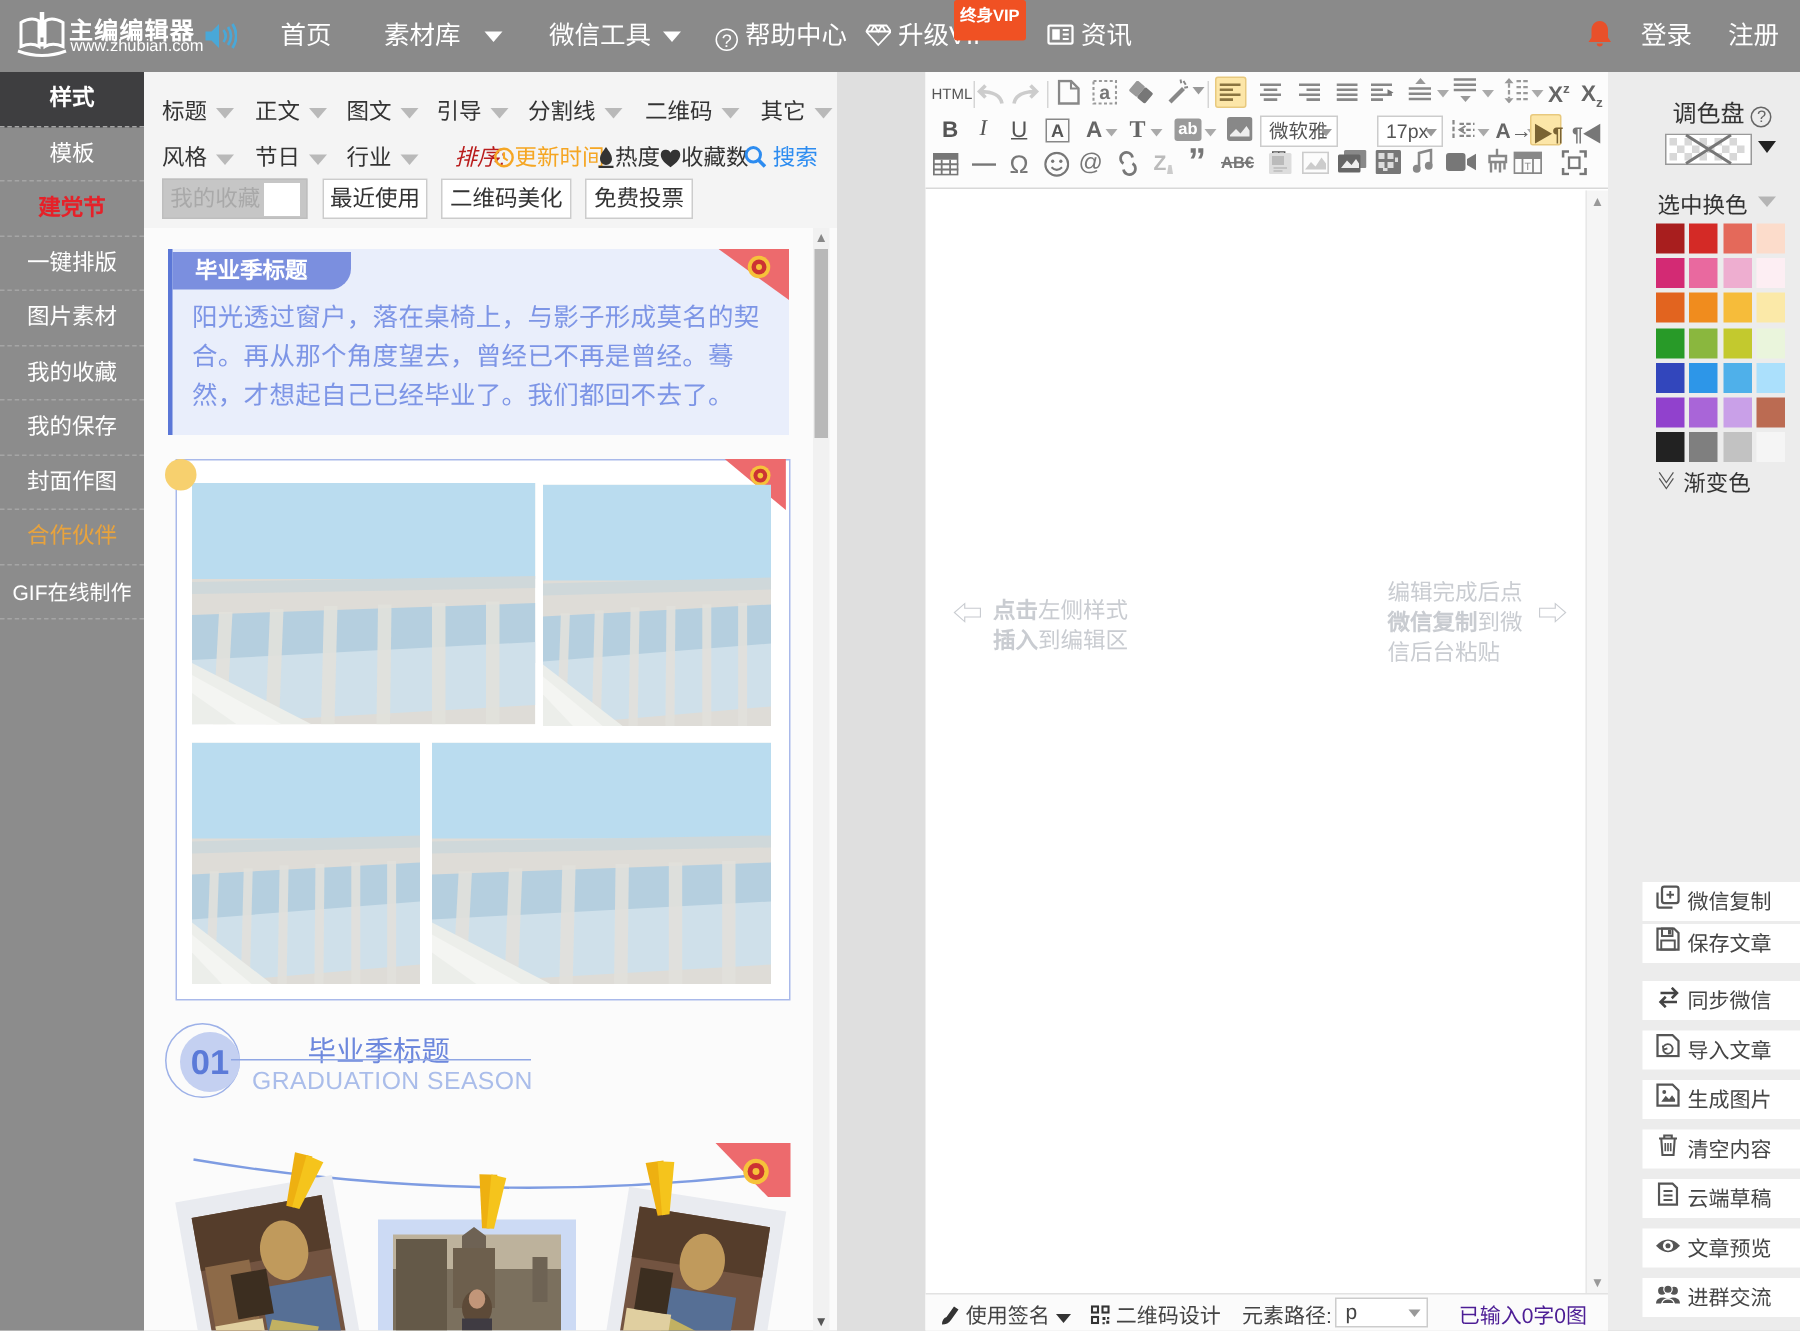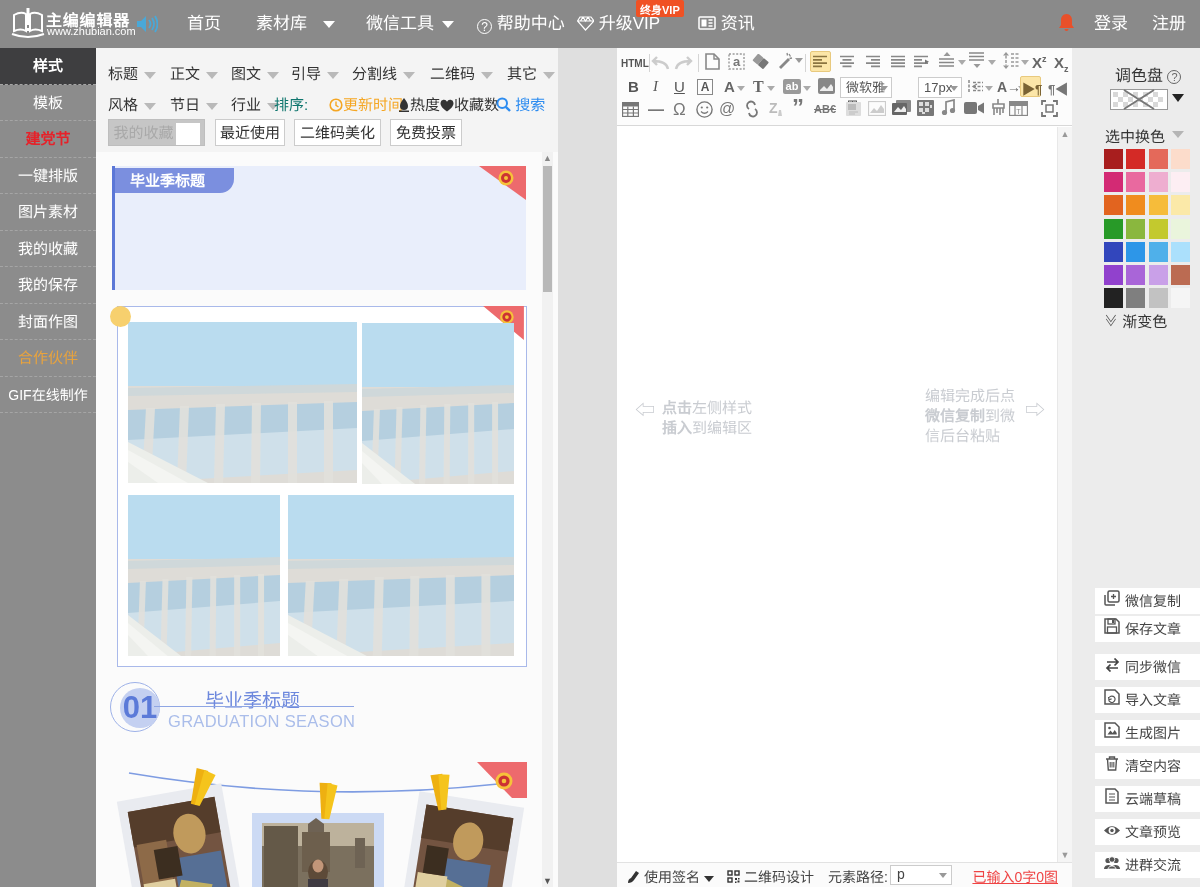--- a/index.html
+++ b/index.html
@@ -5,21 +5,21 @@
 *{margin:0;padding:0;box-sizing:border-box;}
 html,body{width:1200px;height:887px;overflow:hidden;font-family:"Liberation Sans",sans-serif;background:#dfdfdf;}
 .abs{position:absolute;}
 
 #topbar{position:absolute;left:0;top:0;width:1200px;height:48px;background:#8a8a8a;color:#fff;}
 #logo{position:absolute;left:11px;top:5px;}
 #logoname{position:absolute;left:46px;top:7px;font-size:16px;font-weight:bold;letter-spacing:0.8px;}
 #logourl{position:absolute;left:47px;top:25px;font-size:11px;}
 .nav{position:absolute;top:0;height:48px;line-height:48px;font-size:17px;color:#fff;}
 .tri-w{display:inline-block;width:0;height:0;border-left:6px solid transparent;border-right:6px solid transparent;border-top:7px solid #fff;vertical-align:middle;margin-left:4px;}
-#vipbadge{position:absolute;left:636px;top:0;background:#f05123;color:#fff;font-size:11px;font-weight:bold;padding:1px 4px 0;border-radius:2px;}
+#vipbadge{position:absolute;left:636px;top:0;background:#f05123;color:#fff;font-size:11px;font-weight:bold;padding:1px 4px 10px;border-radius:2px;}
 
 #sidebar{position:absolute;left:0;top:48px;width:96px;height:839px;background:#8c8c8c;}
 .sideitem{width:96px;height:36.5px;line-height:36px;text-align:center;color:#fff;font-size:15px;border-bottom:1px dashed #a5a5a5;}
 
 #panel{position:absolute;left:96px;top:48px;width:462px;height:839px;background:#fbfbfb;}
 #filters{position:absolute;left:0;top:0;width:462px;height:104px;background:#f4f4f4;}
 .frow{position:absolute;font-size:15px;color:#333;}
 .tri-g{display:inline-block;width:0;height:0;border-left:6px solid transparent;border-right:6px solid transparent;border-top:7px solid #b9b9b9;vertical-align:middle;margin-left:6px;}
 .fbtn{position:absolute;top:71px;height:27px;line-height:25px;background:#fff;border:1px solid #ccc;font-size:15px;color:#333;text-align:center;}
 
@@ -108,21 +108,21 @@
     <div class="frow" style="left:12px;top:14px;">标题<span class="tri-g"></span></div>
     <div class="frow" style="left:74px;top:14px;">正文<span class="tri-g"></span></div>
     <div class="frow" style="left:135px;top:14px;">图文<span class="tri-g"></span></div>
     <div class="frow" style="left:195px;top:14px;">引导<span class="tri-g"></span></div>
     <div class="frow" style="left:256px;top:14px;">分割线<span class="tri-g"></span></div>
     <div class="frow" style="left:334px;top:14px;">二维码<span class="tri-g"></span></div>
     <div class="frow" style="left:411px;top:14px;">其它<span class="tri-g"></span></div>
     <div class="frow" style="left:12px;top:45px;">风格<span class="tri-g"></span></div>
     <div class="frow" style="left:74px;top:45px;">节日<span class="tri-g"></span></div>
     <div class="frow" style="left:135px;top:45px;">行业<span class="tri-g"></span></div>
-    <div class="frow" style="left:178px;top:45px;color:#0f766e;">排序:</div>
+    <div class="frow" style="left:207px;top:45px;color:#b91c1c;font-style:italic;">排序:</div>
     <div class="frow" style="left:233px;top:45px;color:#f5a623;white-space:nowrap;"><svg width="14" height="14" viewBox="0 0 14 14" style="vertical-align:-2px;">
           <circle cx="7" cy="7" r="5.8" fill="none" stroke="#f5a623" stroke-width="1.6"></circle>
           <path d="M7 3.5 V7.3 L9.5 9" fill="none" stroke="#f5a623" stroke-width="1.4"></path>
         </svg>更新时间</div>
     <div class="frow" style="left:302px;top:45px;white-space:nowrap;"><svg width="12" height="14" viewBox="0 0 12 14" style="vertical-align:-2px;">
           <path d="M6 0 C8 3 10 5 10 8 a4 4 0 0 1 -8 0 C2 5 4 3 6 0 Z" fill="#333"></path>
           <rect x="1" y="12.5" width="10" height="1.6" fill="#333"></rect>
         </svg>热度</div>
     <div class="frow" style="left:344px;top:45px;white-space:nowrap;"><svg width="14" height="13" viewBox="0 0 14 13" style="vertical-align:-2px;">
           <path d="M7 12.5 C2 9 0.5 6.5 0.5 4 a3.4 3.4 0 0 1 6.5 -1.2 A3.4 3.4 0 0 1 13.5 4 c0 2.5 -1.5 5 -6.5 8.5 Z" fill="#333"></path>
@@ -132,20 +132,21 @@
           <path d="M9.8 9.8 L14 14" stroke="#2d8cf0" stroke-width="2.4"></path>
         </svg> 搜索</div>
   </div>
   <div class="fbtn" style="left:12px;width:97px;background:#c6c6c6;color:#a9a9a9;border-color:#bebebe;">我的收藏<span style="display:inline-block;width:24px;height:22px;background:#fff;vertical-align:middle;margin-left:2px;"></span></div>
   <div class="fbtn" style="left:119px;width:70px;">最近使用</div>
   <div class="fbtn" style="left:198px;width:87px;">二维码美化</div>
   <div class="fbtn" style="left:294px;width:72px;">免费投票</div>
 
   <div id="card1">
     <div class="pill">毕业季标题</div>
+    <div class="body">阳光透过窗户，落在桌椅上，与影子形成莫名的契合。再从那个角度望去，曾经已不再是曾经。蓦然，才想起自己已经毕业了。我们都回不去了。</div>
     <svg class="ribbon" style="right:0;top:0;" width="47" height="34" viewBox="0 0 47 34">
       <path d="M0 0 H47 V34 Z" fill="#ed6a6d"></path>
       <circle cx="27" cy="12" r="7.5" fill="#f6c23a"></circle>
         <circle cx="27" cy="12" r="5" fill="#c33"></circle>
         <circle cx="27" cy="12" r="2" fill="#f6c23a"></circle>
     </svg>
   </div>
 
   <div id="card2">
     <svg class="ribbon" style="right:-1px;top:-1px;" width="48" height="40" viewBox="0 0 48 40">
@@ -164,21 +165,21 @@
           <use href="#bldg"></use>
         </svg></div>
     <div class="ph" style="left:170px;top:188px;width:226px;height:161px;"><svg width="226" height="161" viewBox="0 0 229 161" preserveAspectRatio="none">
           <use href="#bldg"></use>
         </svg></div>
   </div>
   <div id="ydot"></div>
 
   <div id="sec01" style="width:440px;height:60px;">
     <div class="abs" style="left:0;top:0;width:50px;height:50px;border:1px solid #9db1e8;border-radius:50%;"></div>
-    <div class="abs" style="left:10px;top:6px;width:40px;height:40px;background:#c4d0f1;border-radius:50%;color:#5b7ad8;font-size:31px;font-weight:bold;text-align:center;line-height:40px;">01</div>
+    <div class="abs" style="left:10px;top:6px;width:40px;height:40px;background:#c4d0f1;border-radius:50%;color:#5b7ad8;font-size:23px;font-weight:bold;text-align:center;line-height:40px;">01</div>
     <div class="abs" style="left:95px;top:3px;font-size:19px;color:#6d88dd;white-space:nowrap;">毕业季标题</div>
     <div class="abs" style="left:44px;top:24px;width:200px;border-top:1px solid #8fa6e4;"></div>
     <div class="abs" style="left:58px;top:30px;font-size:16.5px;color:#aabdea;white-space:nowrap;letter-spacing:0.3px;">GRADUATION SEASON</div>
   </div>
 
   <div id="card4">
     <svg class="abs" style="left:0;top:0;" width="420" height="139" viewBox="0 0 420 139">
       <path d="M17 25 Q200 56 386 36" fill="none" stroke="#7e9ce2" stroke-width="1.6"></path>
 
       <g transform="rotate(-10 64 90)">
@@ -264,21 +265,21 @@
       </g>
       <path d="M0 120 L80 161 0 161 Z" fill="#eceeea"></path>
       <path d="M0 128 L60 161 30 161 0 140 Z" fill="#f4f5f2"></path>
     </g>
   </defs>
 </svg>
 
 <div id="editor">
   <div id="toolbar">
 
-    <span class="ti" style="left:4px;top:10px;font-size:10px;font-weight:bold;color:#555;text-align:right;">HTML</span>
+    <span class="ti" style="left:4px;top:10px;font-size:10px;font-weight:normal;color:#555;text-align:right;">HTML</span>
     <span class="sep" style="left:32px;top:6px;"></span>
     <svg class="ti" style="left:34px;top:8px;" width="19" height="14" viewBox="0 0 19 14">
         <path d="M6 1 L2 5 L6 9 M2 5 C10 5 16 7 17 13" stroke="#ccc" stroke-width="2.4" fill="none"></path>
       </svg>
     <svg class="ti" style="left:57px;top:8px;" width="19" height="14" viewBox="0 0 19 14">
         <path d="M13 1 L17 5 L13 9 M17 5 C9 5 3 7 2 13" stroke="#ccc" stroke-width="2.4" fill="none"></path>
       </svg>
     <span class="sep" style="left:81px;top:6px;"></span>
     <svg class="ti" style="left:88px;top:5px;" width="15" height="17" viewBox="0 0 15 17">
         <path d="M1 1 h8 l5 5 v10 h-13 Z" fill="none" stroke="#888" stroke-width="1.6"></path>
@@ -449,21 +450,21 @@
     <span style="position:absolute;left:110px;top:3px;"><svg width="13" height="13" viewBox="0 0 13 13" style="vertical-align:-1px">
           <g fill="none" stroke="#333" stroke-width="1.4">
             <rect x="1" y="1" width="4" height="4"></rect>
             <rect x="8" y="1" width="4" height="4"></rect>
             <rect x="1" y="8" width="4" height="4"></rect>
           </g>
           <path d="M8 8 h2 v2 h-2 Z M10.5 10.5 h2 v2 h-2 Z M8 11.5 h1.5 v1.5 h-1.5 Z M11 8 h1.5 v1.5 h-1.5 Z" fill="#333"></path>
         </svg> 二维码设计</span>
     <span style="position:absolute;left:211px;top:3px;">元素路径:</span>
     <span style="position:absolute;left:273px;top:2px;width:62px;height:20px;border:1px solid #ccc;background:#fff;padding-left:6px;">p<span style="float:right;margin:7px 4px 0 0;width:0;height:0;border-left:4px solid transparent;border-right:4px solid transparent;border-top:5px solid #999;"></span></span>
-    <span style="position:absolute;right:14px;top:3px;color:#ef4444;text-decoration:underline;">已输入0字0图</span>
+    <span style="position:absolute;right:14px;top:3px;color:#4c1d95;">已输入0字0图</span>
   </div>
 </div>
 
 <div id="rpanel">
   <div class="abs" style="left:43px;top:14px;font-size:16px;color:#333;">调色盘 <span style="border:1.2px solid #666;border-radius:50%;width:14px;height:14px;display:inline-block;line-height:13px;text-align:center;font-size:11px;color:#666;">?</span></div>
   <svg class="abs" style="left:38px;top:41px;" width="58" height="21" viewBox="0 0 58 21">
     <rect x="0.5" y="0.5" width="57" height="20" fill="#fff" stroke="#999"></rect>
     <g fill="#d8d8d8">
       <rect x="3" y="3" width="5" height="5"></rect>
         <rect x="13" y="3" width="5" height="5"></rect>

